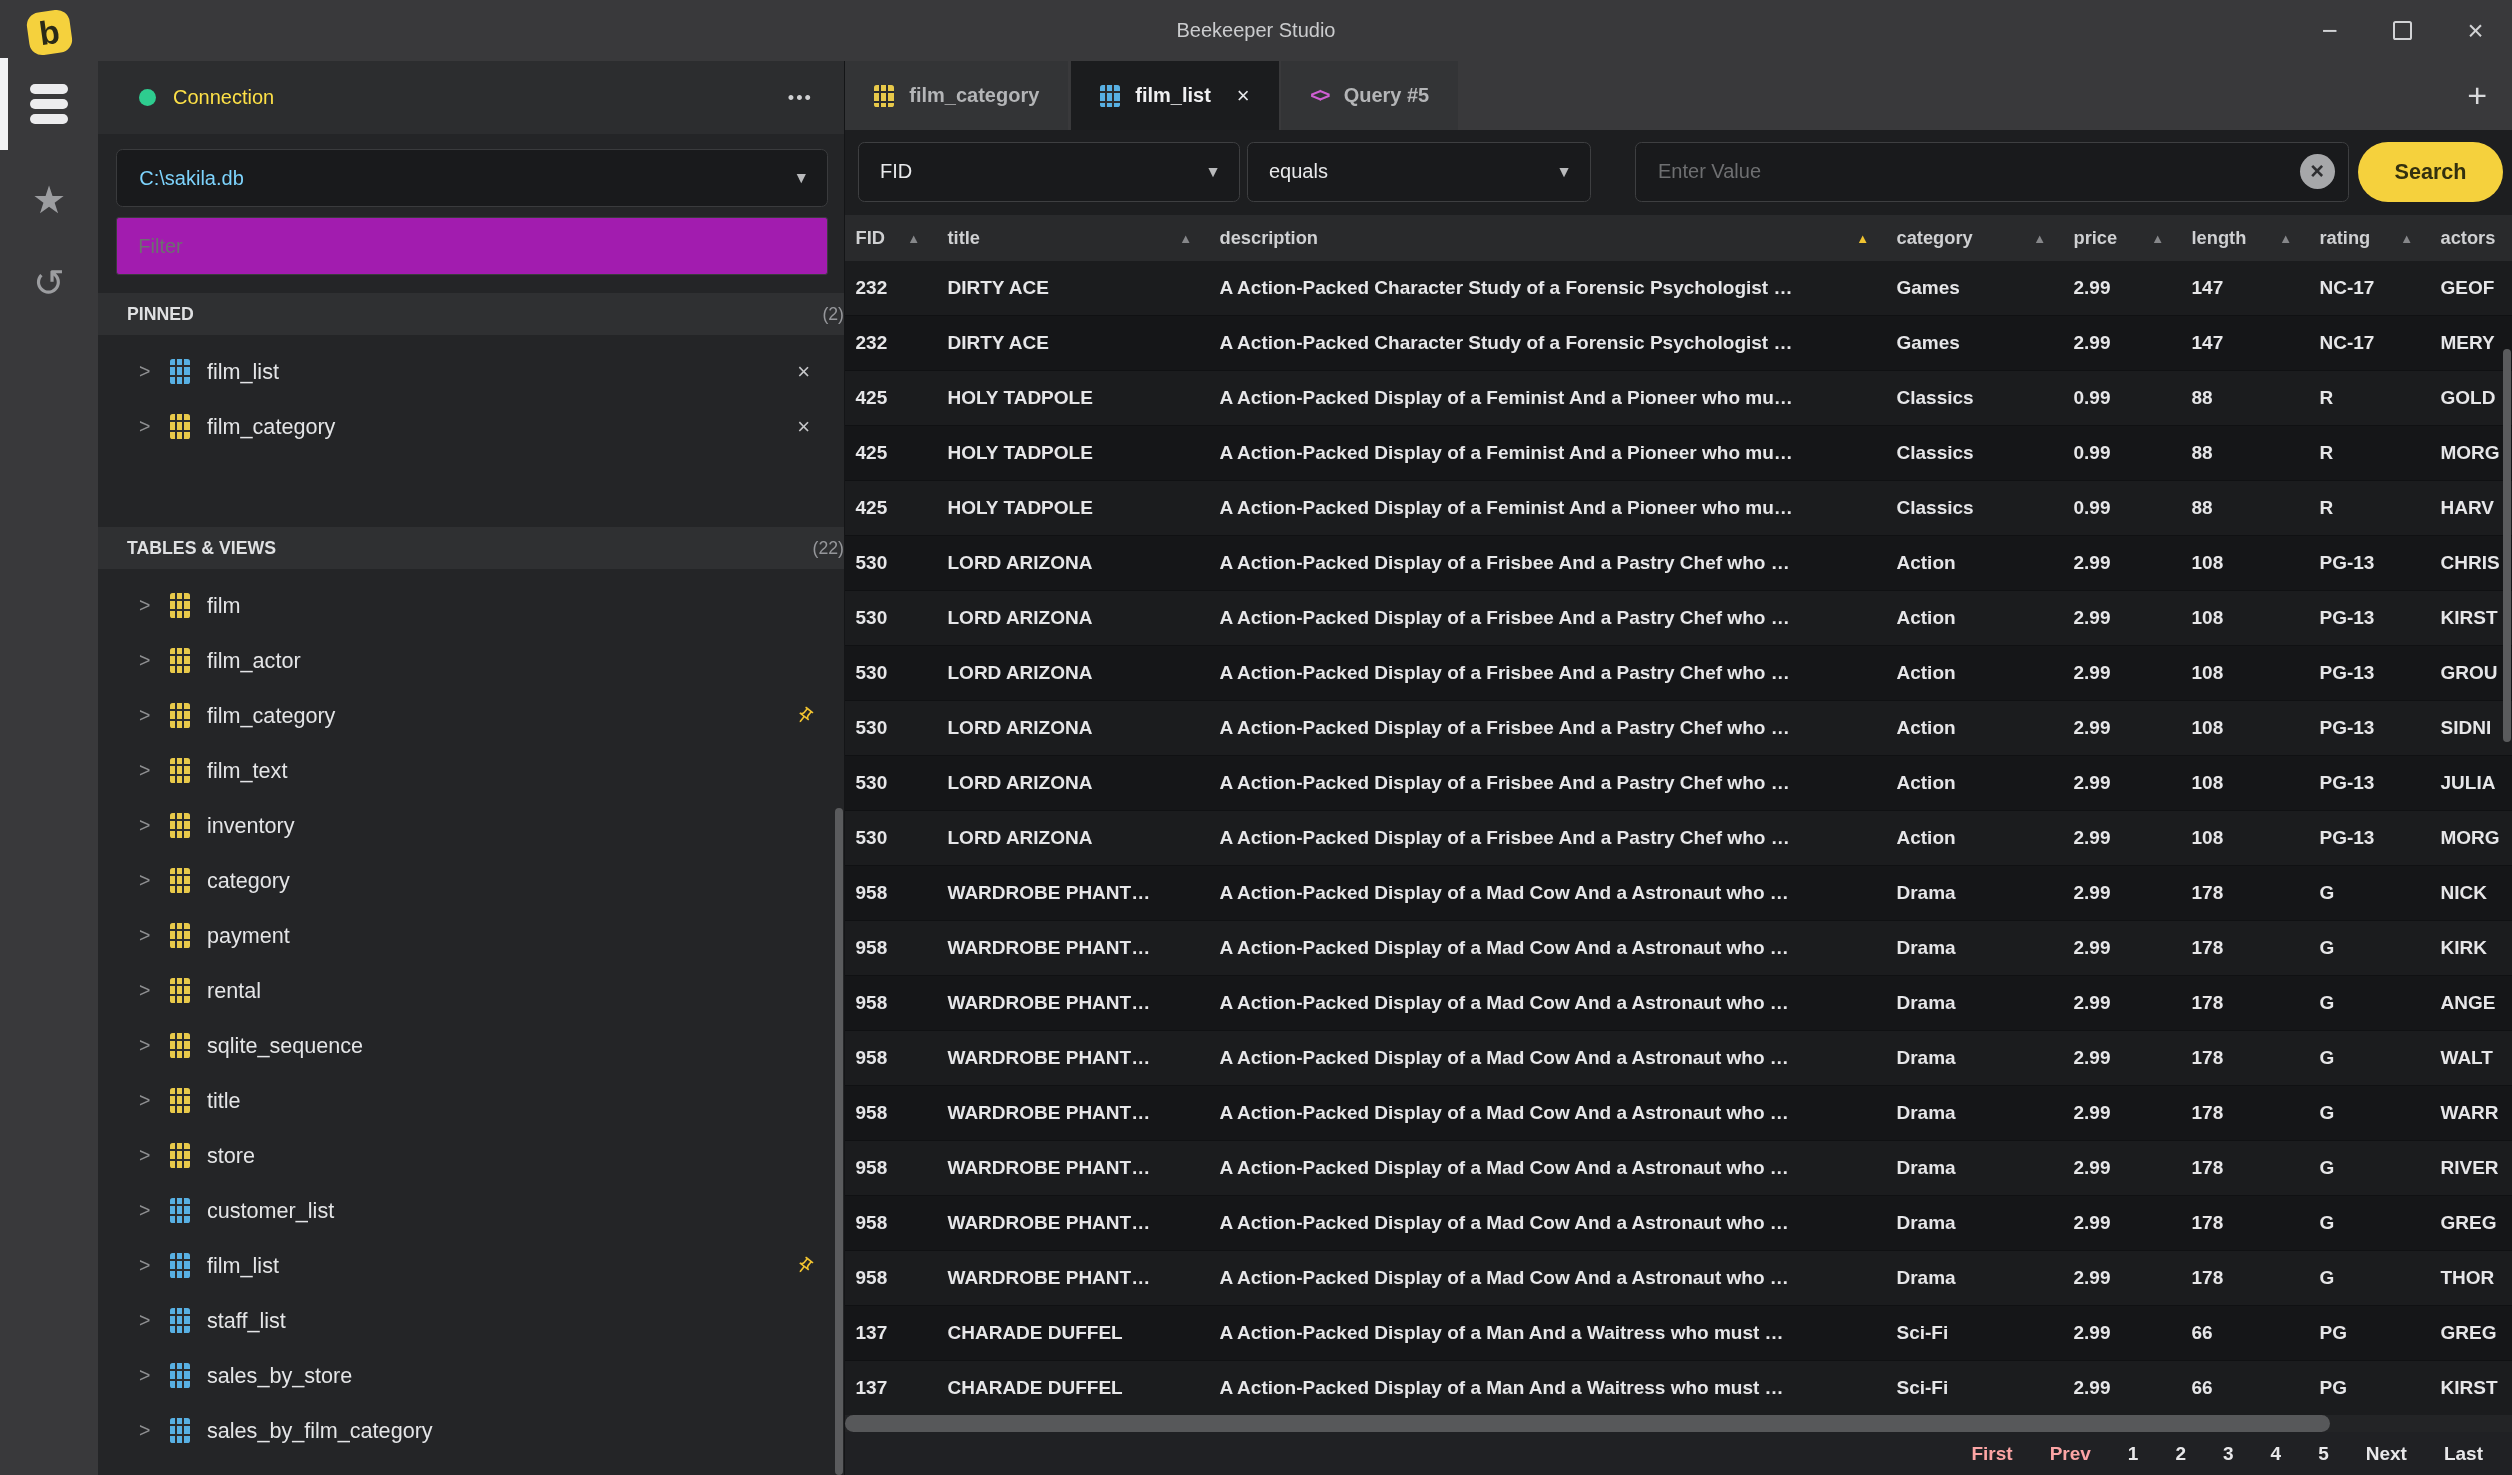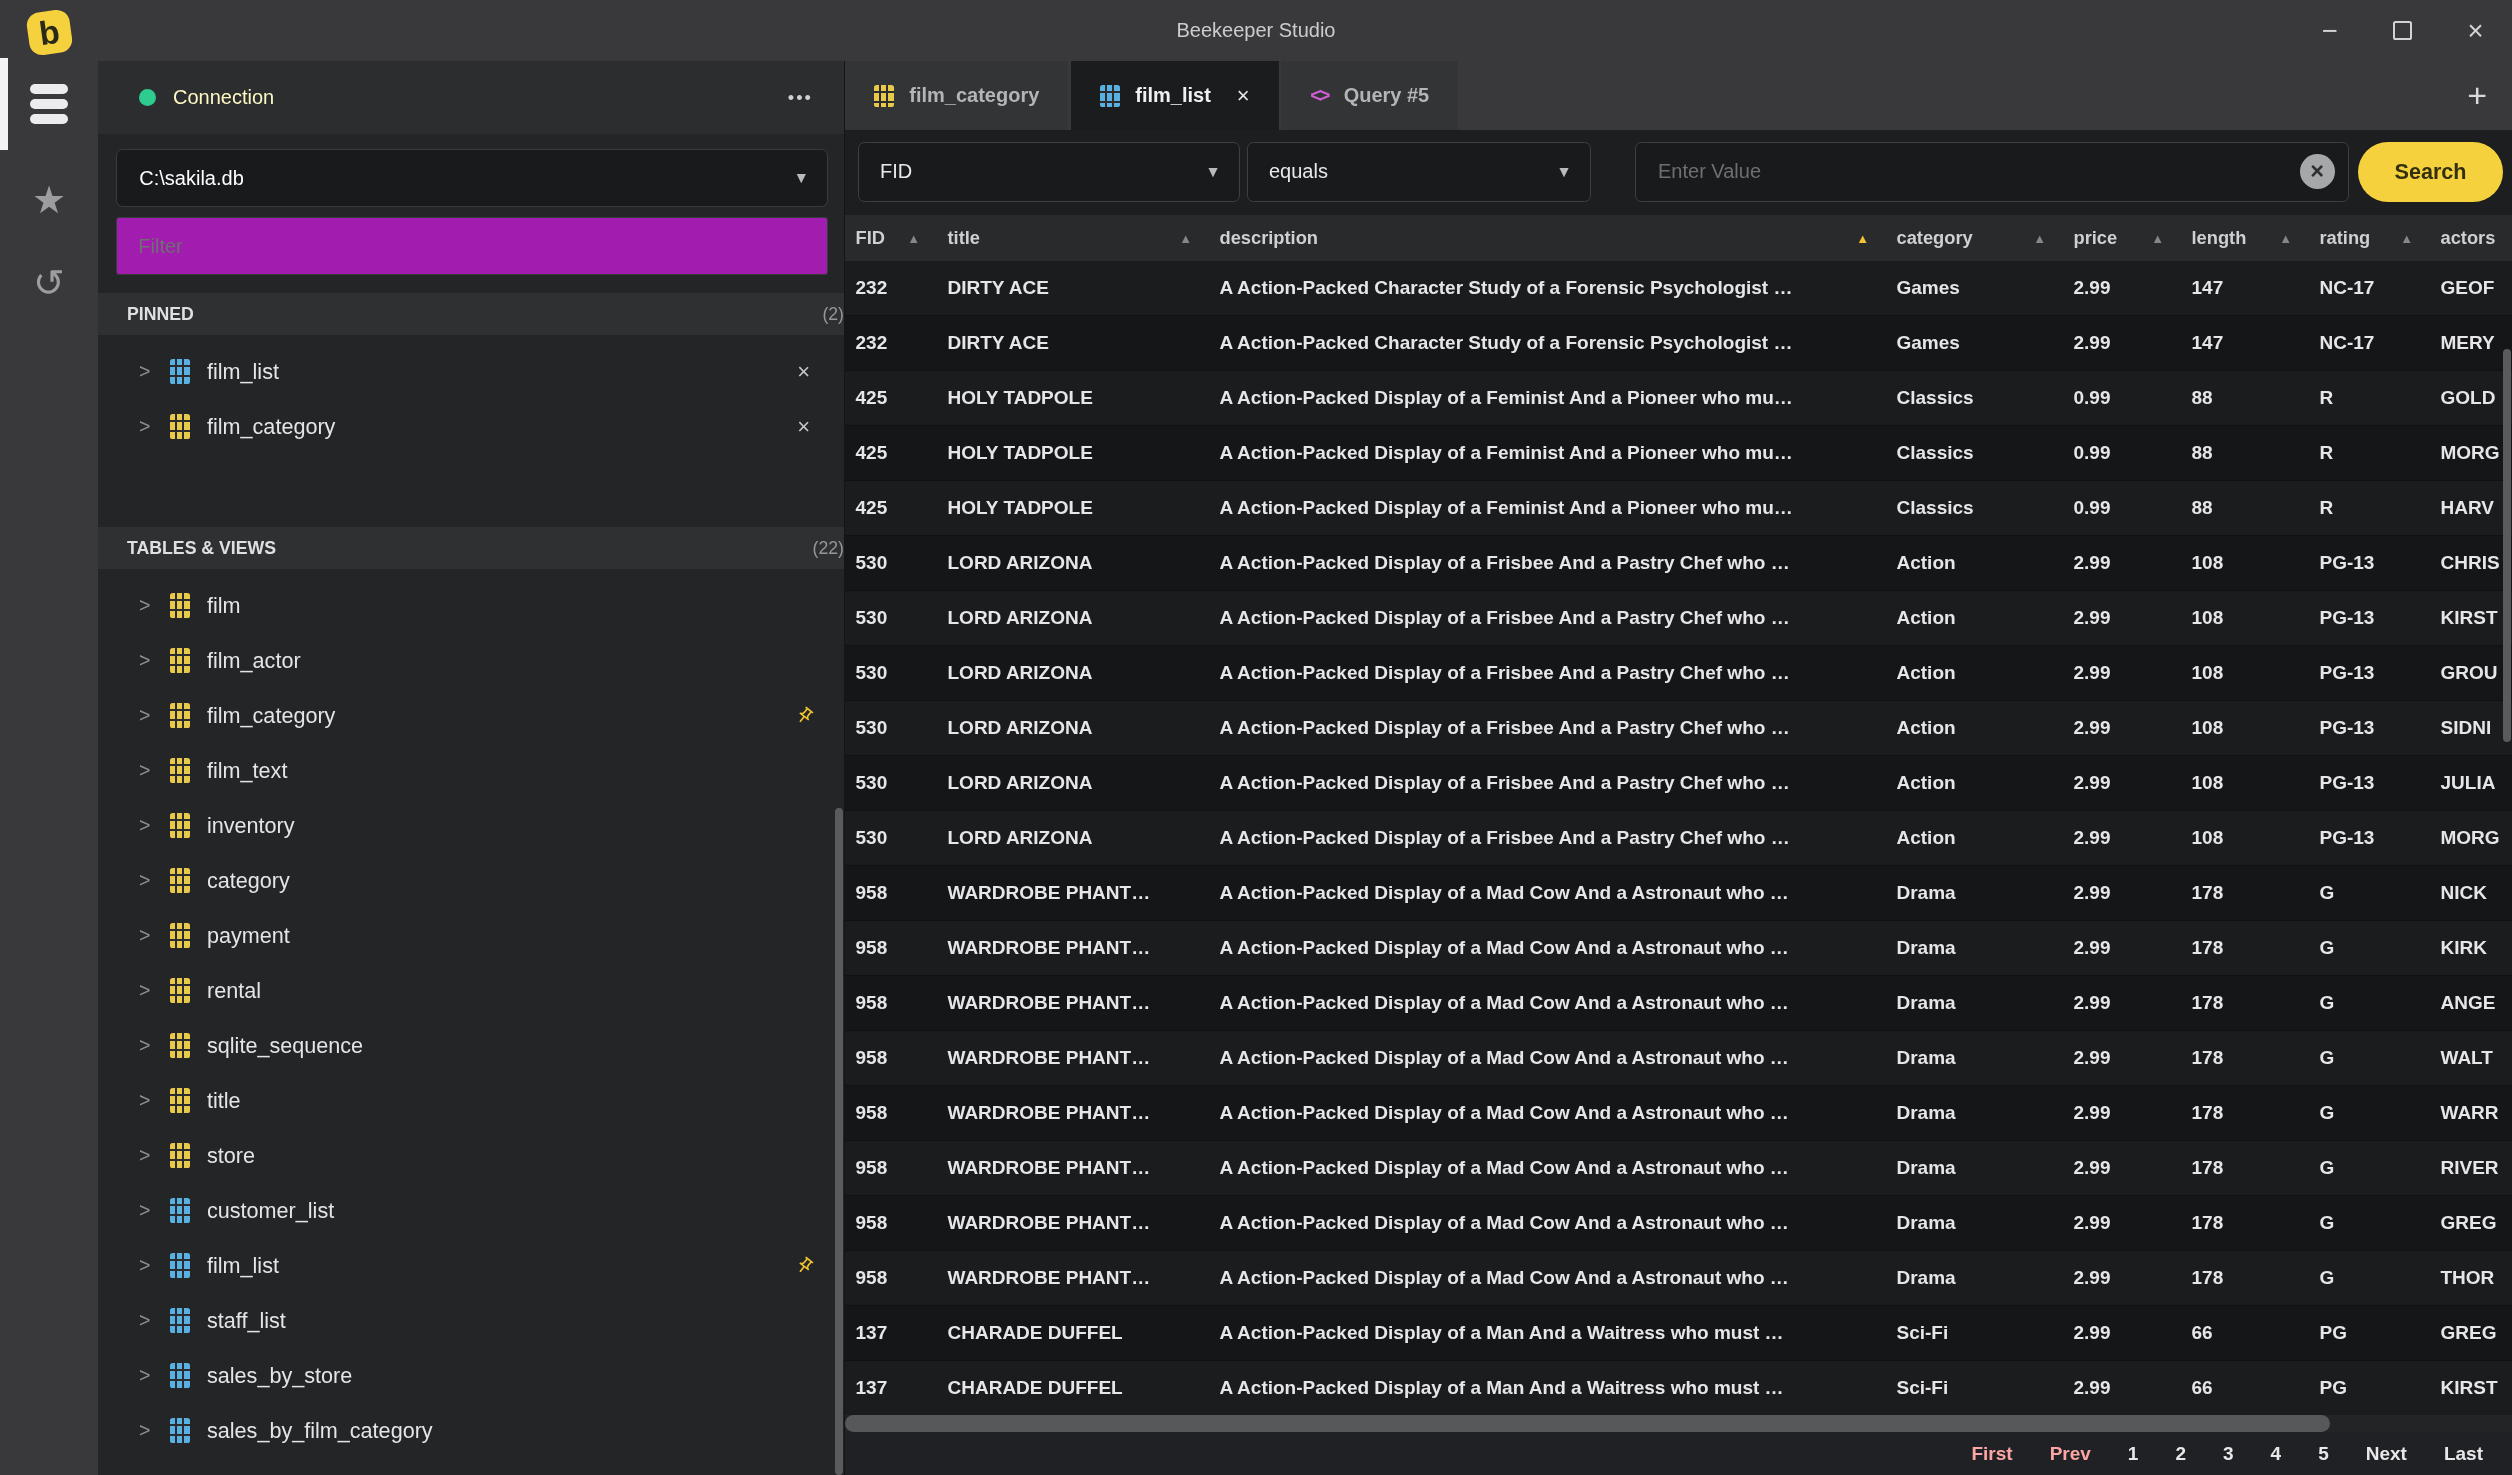--- a/index.html
+++ b/index.html
@@ -25,25 +25,25 @@
     align-items:center; justify-content:center; }
   .db-icon { display:flex; flex-direction:column; gap:4.6px; }
   .db-icon i { display:block; width:38px; height:10.5px; background:#ececee; border-radius:5.2px; }
   .rail-glyph { font-size:38px; color:#9c9da0; }
 
   
   .sidebar { position:absolute; left:98px; top:61px; width:746px; height:1414px; background:#242527; }
   .conn-header { position:absolute; left:0; top:0; width:746px; height:73px; background:#2c2d2f;
     display:flex; align-items:center; }
   .status-dot { width:17px; height:17px; border-radius:50%; background:#2ecc8f; margin-left:41px; }
-  .conn-label { color:#fef9c3; font-size:20px; margin-left:17px; }
+  .conn-label { color:#fde047; font-size:20px; margin-left:17px; }
   .conn-menu { margin-left:auto; margin-right:31px; color:#cfd0d2; font-size:18.3px; letter-spacing:2px; }
   .db-select { position:absolute; left:18.3px; top:88px; width:712px; height:58px; background:#191a1c;
     border:1.3px solid #3a3b3d; border-radius:6.5px; display:flex; align-items:center; }
-  .db-select .val { color:#ffffff; font-size:20px; margin-left:22px; }
+  .db-select .val { color:#7dd3fc; font-size:20px; margin-left:22px; }
   .caret { margin-left:auto; margin-right:18.3px; color:#b9babc; font-size:15.7px; }
   .filter-input { position:absolute; left:18.3px; top:156px; width:712px; height:58px; background:#a21caf;
     border:1.3px solid #3a3b3d; border-radius:3px; color:#e8e9eb; font-size:20px; padding:0 21px;
     font-family:"Liberation Sans", sans-serif; }
   .filter-input::placeholder { color:#6e6f71; }
   .section-header { position:absolute; left:0; width:746px; height:42px; background:#2f3032;
     display:flex; align-items:center; color:#dfe0e2; font-size:17.7px; font-weight:700;justify-content:space-between; }
   .section-header .count { color:#95969a; font-weight:400; margin-left:7.9px; }
   .section-header span:first-child { margin-left:29px; }
   .side-list { position:absolute; left:0; width:746px; }

